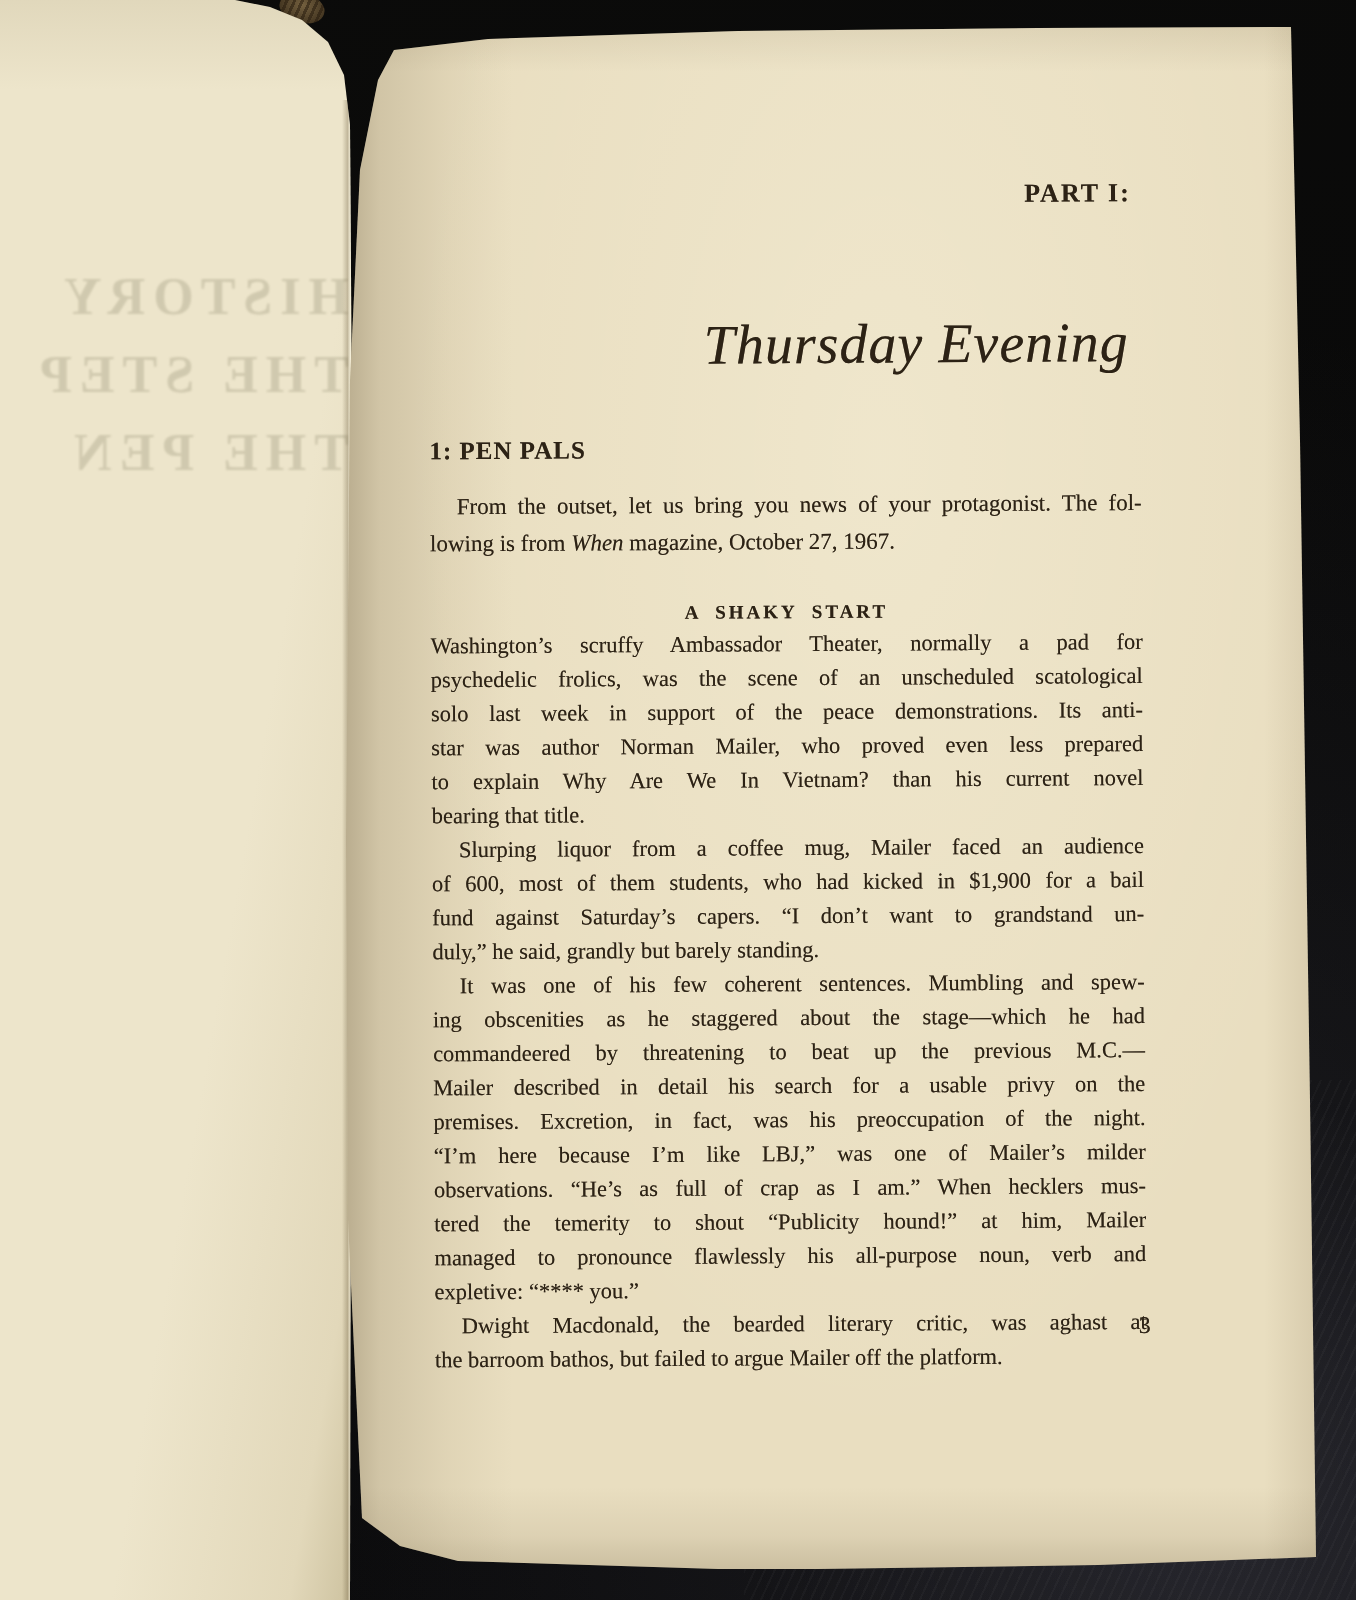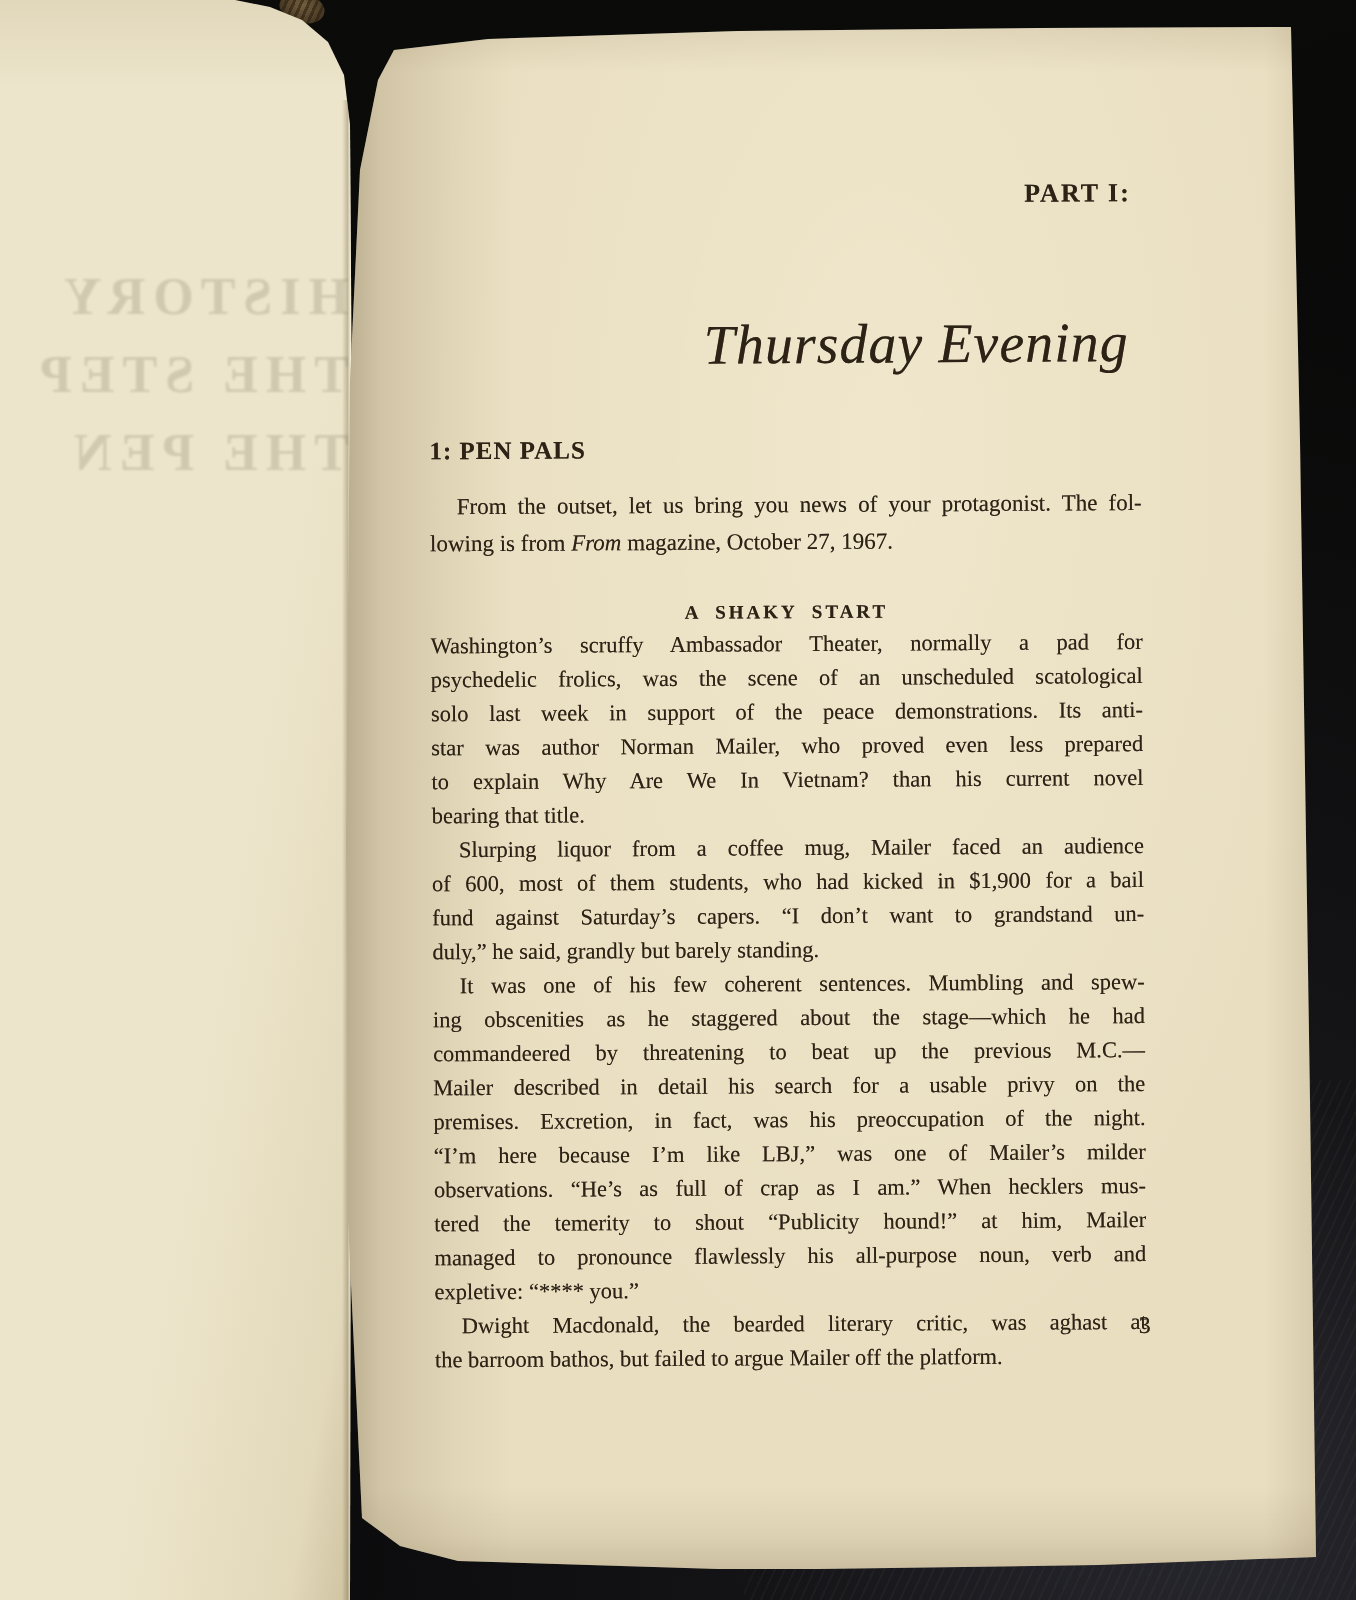--- a/index.html
+++ b/index.html
@@ -125,21 +125,21 @@
     <div class="text-col">
 
       <div class="part-label">PART I:</div>
 
       <div class="chapter-title">Thursday Evening</div>
 
       <div class="section-heading">1: PEN PALS</div>
 
       <div class="intro-block">
           <div class="tline ind">From the outset, let us bring you news of your protagonist. The fol-</div>
-          <div class="tline last">lowing is from <i>From</i> magazine, October 27, 1967.</div>
+          <div class="tline last">lowing is from <i>When</i> magazine, October 27, 1967.</div>
         </div>
 
       <div class="excerpt-heading">A SHAKY START</div>
 
       <div class="excerpt-block">
           <div class="tline">Washington’s scruffy Ambassador Theater, normally a pad for</div>
           <div class="tline">psychedelic frolics, was the scene of an unscheduled scatological</div>
           <div class="tline">solo last week in support of the peace demonstrations. Its anti-</div>
           <div class="tline">star was author Norman Mailer, who proved even less prepared</div>
           <div class="tline">to explain Why Are We In Vietnam? than his current novel</div>

